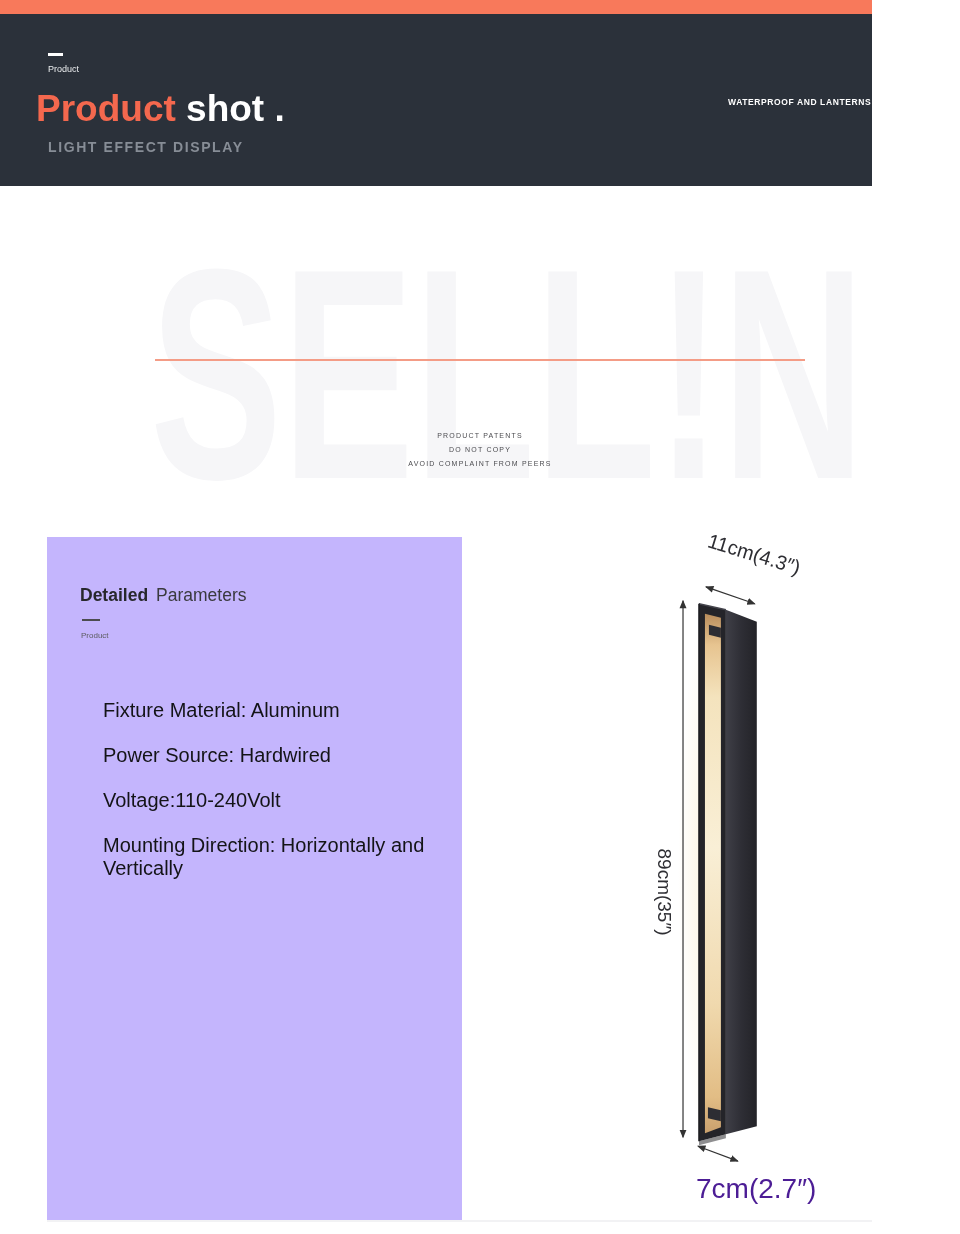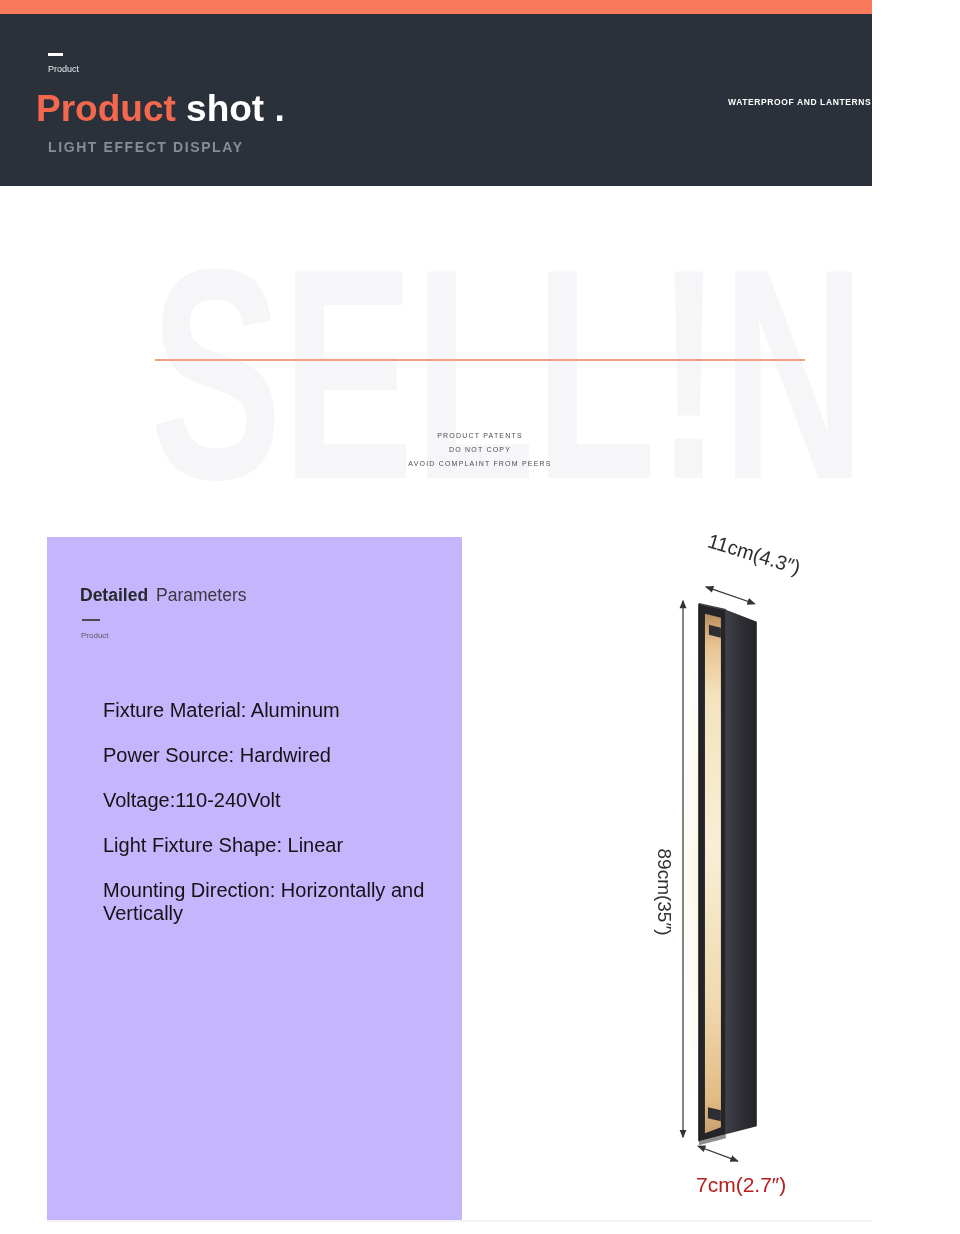--- a/index.html
+++ b/index.html
@@ -45,22 +45,22 @@
   .param-caption { position:absolute; left:34px; top:94px; font-size:8px; color:#5c5c60; }
   .spec-list { position:absolute; left:32px; top:162px; width:345px;margin-left:24px; }
   .spec-item { font-size:20px; line-height:23px; color:#141417; margin-bottom:22px; }
 
   
   .diagram-svg { position:absolute; left:0; top:0; width:453px; height:683px; }
   .width-label { position:absolute; left:222px; top:6px; width:140px; text-align:center;
     font-size:20px; color:#2e2e33; transform:rotate(17deg); transform-origin:50% 50%; white-space:nowrap; }
   .height-label { position:absolute; left:140px; top:344px; width:124px; text-align:center;
     font-size:19px; color:#2e2e33; transform:rotate(90deg); transform-origin:50% 50%; white-space:nowrap; }
-  .depth-label { position:absolute; left:234px; top:636px; width:110px; text-align:left;
-    font-size:21px; color:#b91c1c; white-space:nowrap; }
+  .depth-label { position:absolute; left:234px; top:636px; width:110px; text-align:right;
+    font-size:28px; color:#4c1d95; white-space:nowrap; }
 </style>
 </head>
 <body>
 
 <div class="page">
 
   <div class="top-bar"></div>
 
   <div class="header">
     <div class="header-dash"></div>
@@ -90,21 +90,20 @@
     <div class="panel-left">
       <div class="param-heading">
         <span class="bold">Detailed</span><span>Parameters</span>
       </div>
       <div class="param-dash"></div>
       <div class="param-caption">Product</div>
       <div class="spec-list">
         <div class="spec-item">Fixture Material: Aluminum</div>
         <div class="spec-item">Power Source: Hardwired</div>
         <div class="spec-item">Voltage:110-240Volt</div>
-        <div class="spec-item">Light Fixture Shape: Linear</div>
         <div class="spec-item">Mounting Direction: Horizontally and Vertically</div>
       </div>
     </div>
 
     <div class="panel-right">
       <svg class="diagram-svg" viewBox="0 0 453 685">
         <defs>
           <marker id="arrA" markerWidth="9" markerHeight="8" refX="7.5" refY="3.5" orient="auto" markerUnits="userSpaceOnUse">
             <path d="M0,0 L8.5,3.5 L0,7 Z" fill="#333333"></path>
           </marker>

